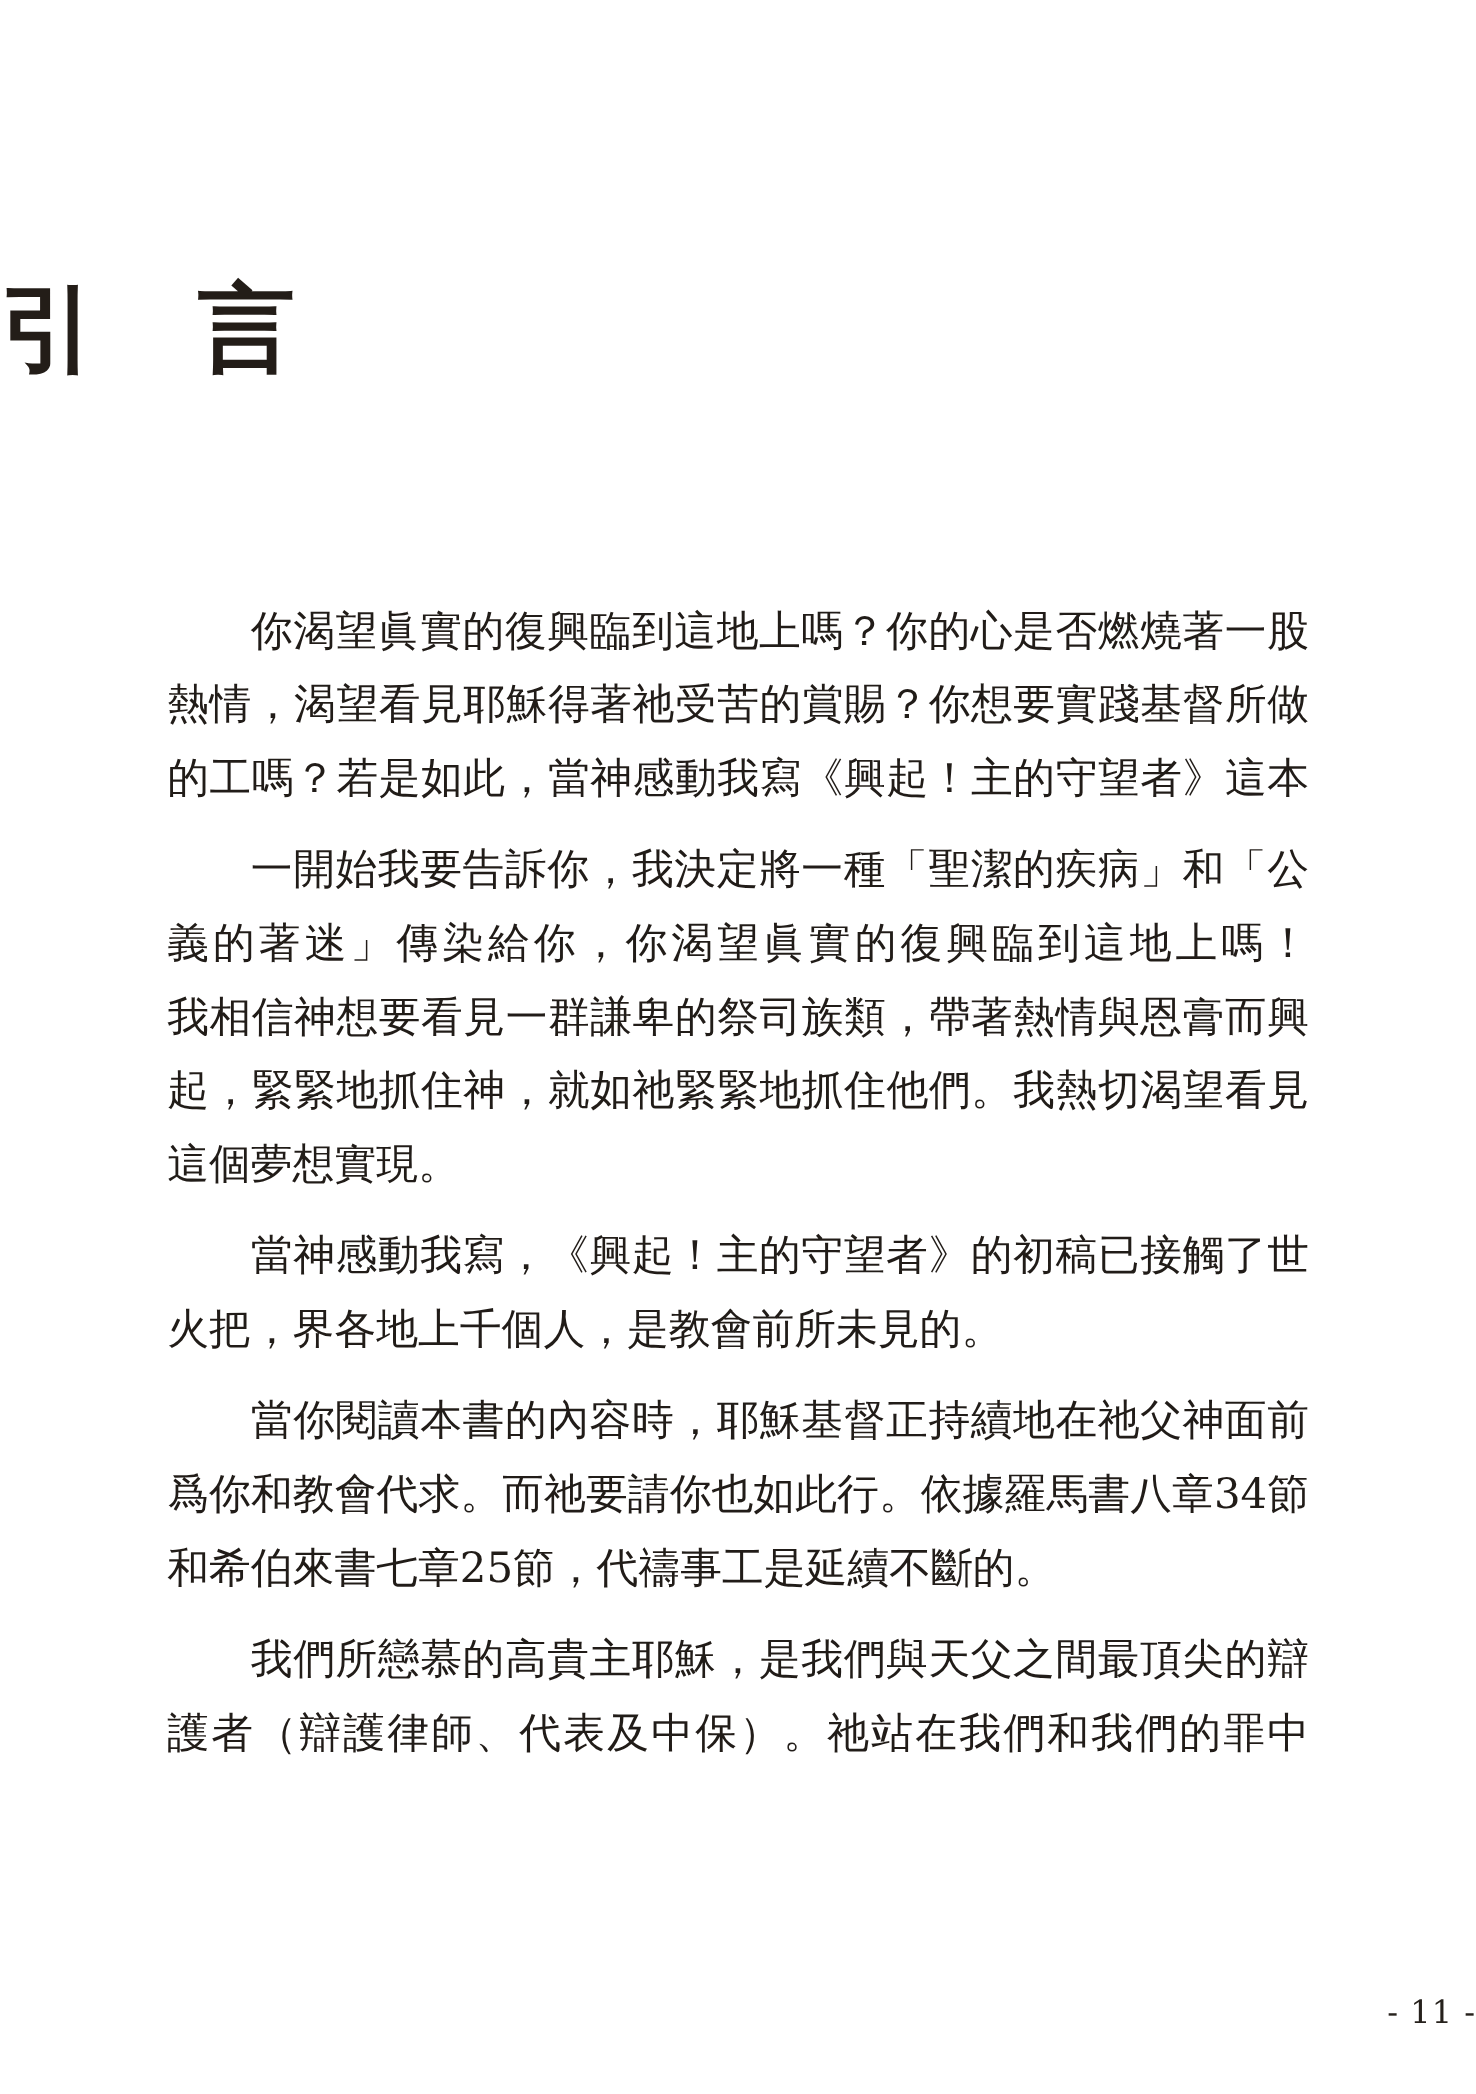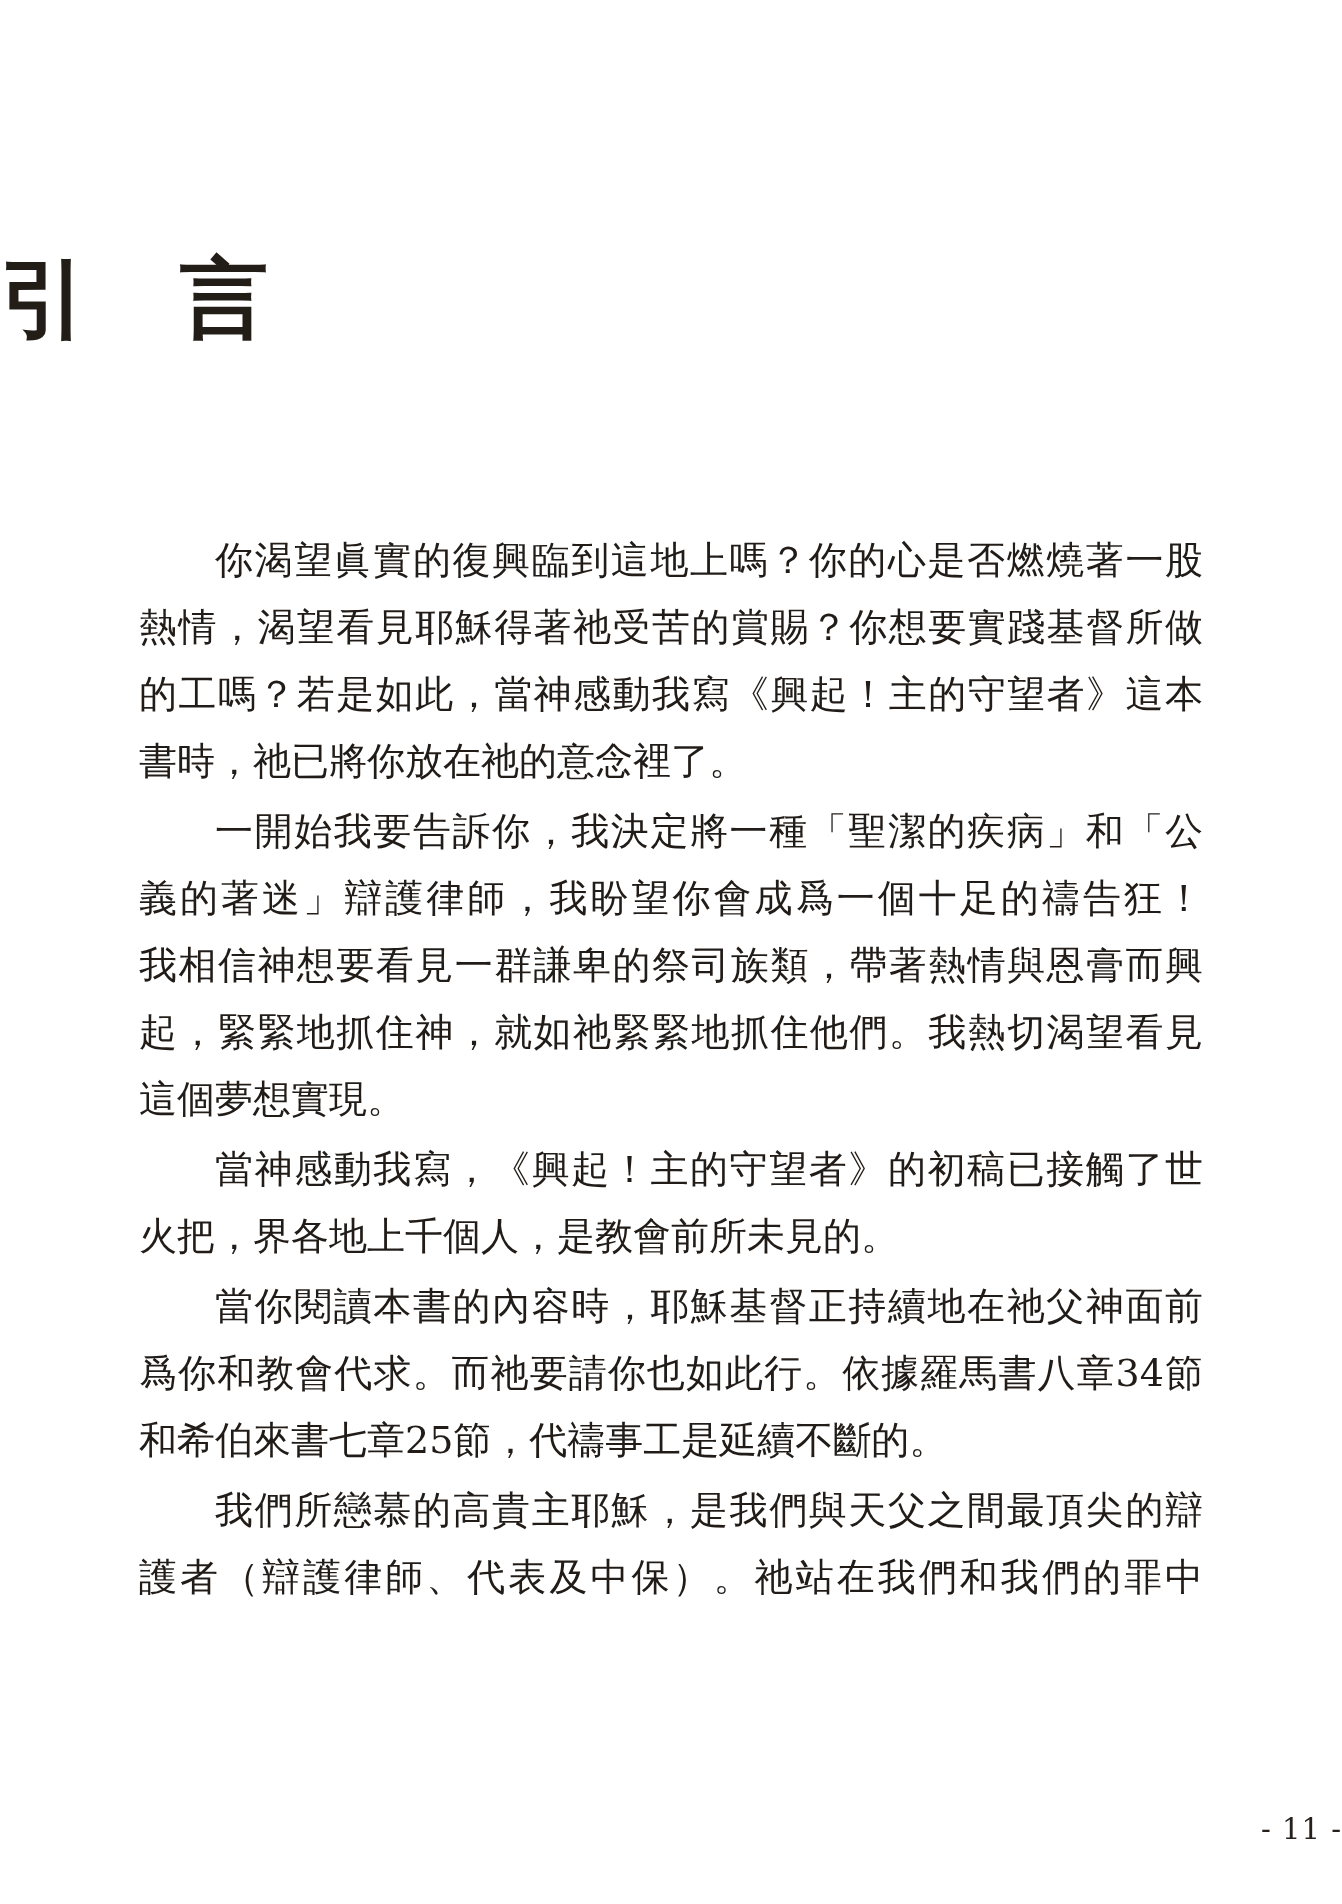--- a/index.html
+++ b/index.html
@@ -26,21 +26,21 @@
     letter-spacing: 2px;
     color: #231d18;
   }
   .body-text {
     position: absolute;
     left: 136px;
     top: 524px;
     width: 1070px;
     font-size: 38px;
   }
-  .para { margin: 3px; }
+  .para { margin: 16px; }
   .line {
     height: 67px;
     line-height: 67px;
     text-align: justify;
     text-align-last: justify;
   }
   .line.indent { text-indent: 76px; }
   .line.end { text-align-last: left; }
   .page-number {
     position: absolute;
@@ -57,25 +57,24 @@
 <body>
 
 <div class="page">
   <h1 class="title">引　言</h1>
 
   <main class="body-text">
       <div class="para">
         <div class="line indent">你渴望眞實的復興臨到這地上嗎？你的心是否燃燒著一股</div>
         <div class="line">熱情，渴望看見耶穌得著祂受苦的賞賜？你想要實踐基督所做</div>
         <div class="line">的工嗎？若是如此，當神感動我寫《興起！主的守望者》這本</div>
-        <div class="line end">書時，祂已將你放在祂的意念裡了。</div>
       </div>
       <div class="para">
         <div class="line indent">一開始我要告訴你，我決定將一種「聖潔的疾病」和「公</div>
-        <div class="line">義的著迷」辯護律師，我盼望你會成爲一個十足的禱告狂！</div>
+        <div class="line">義的著迷」傳染給你，你渴望眞實的復興臨到這地上嗎！</div>
         <div class="line">我相信神想要看見一群謙卑的祭司族類，帶著熱情與恩膏而興</div>
         <div class="line">起，緊緊地抓住神，就如祂緊緊地抓住他們。我熱切渴望看見</div>
         <div class="line end">這個夢想實現。</div>
       </div>
       <div class="para">
         <div class="line indent">當神感動我寫，《興起！主的守望者》的初稿已接觸了世</div>
         <div class="line end">火把，界各地上千個人，是教會前所未見的。</div>
       </div>
       <div class="para">
         <div class="line indent">當你閱讀本書的內容時，耶穌基督正持續地在祂父神面前</div>

